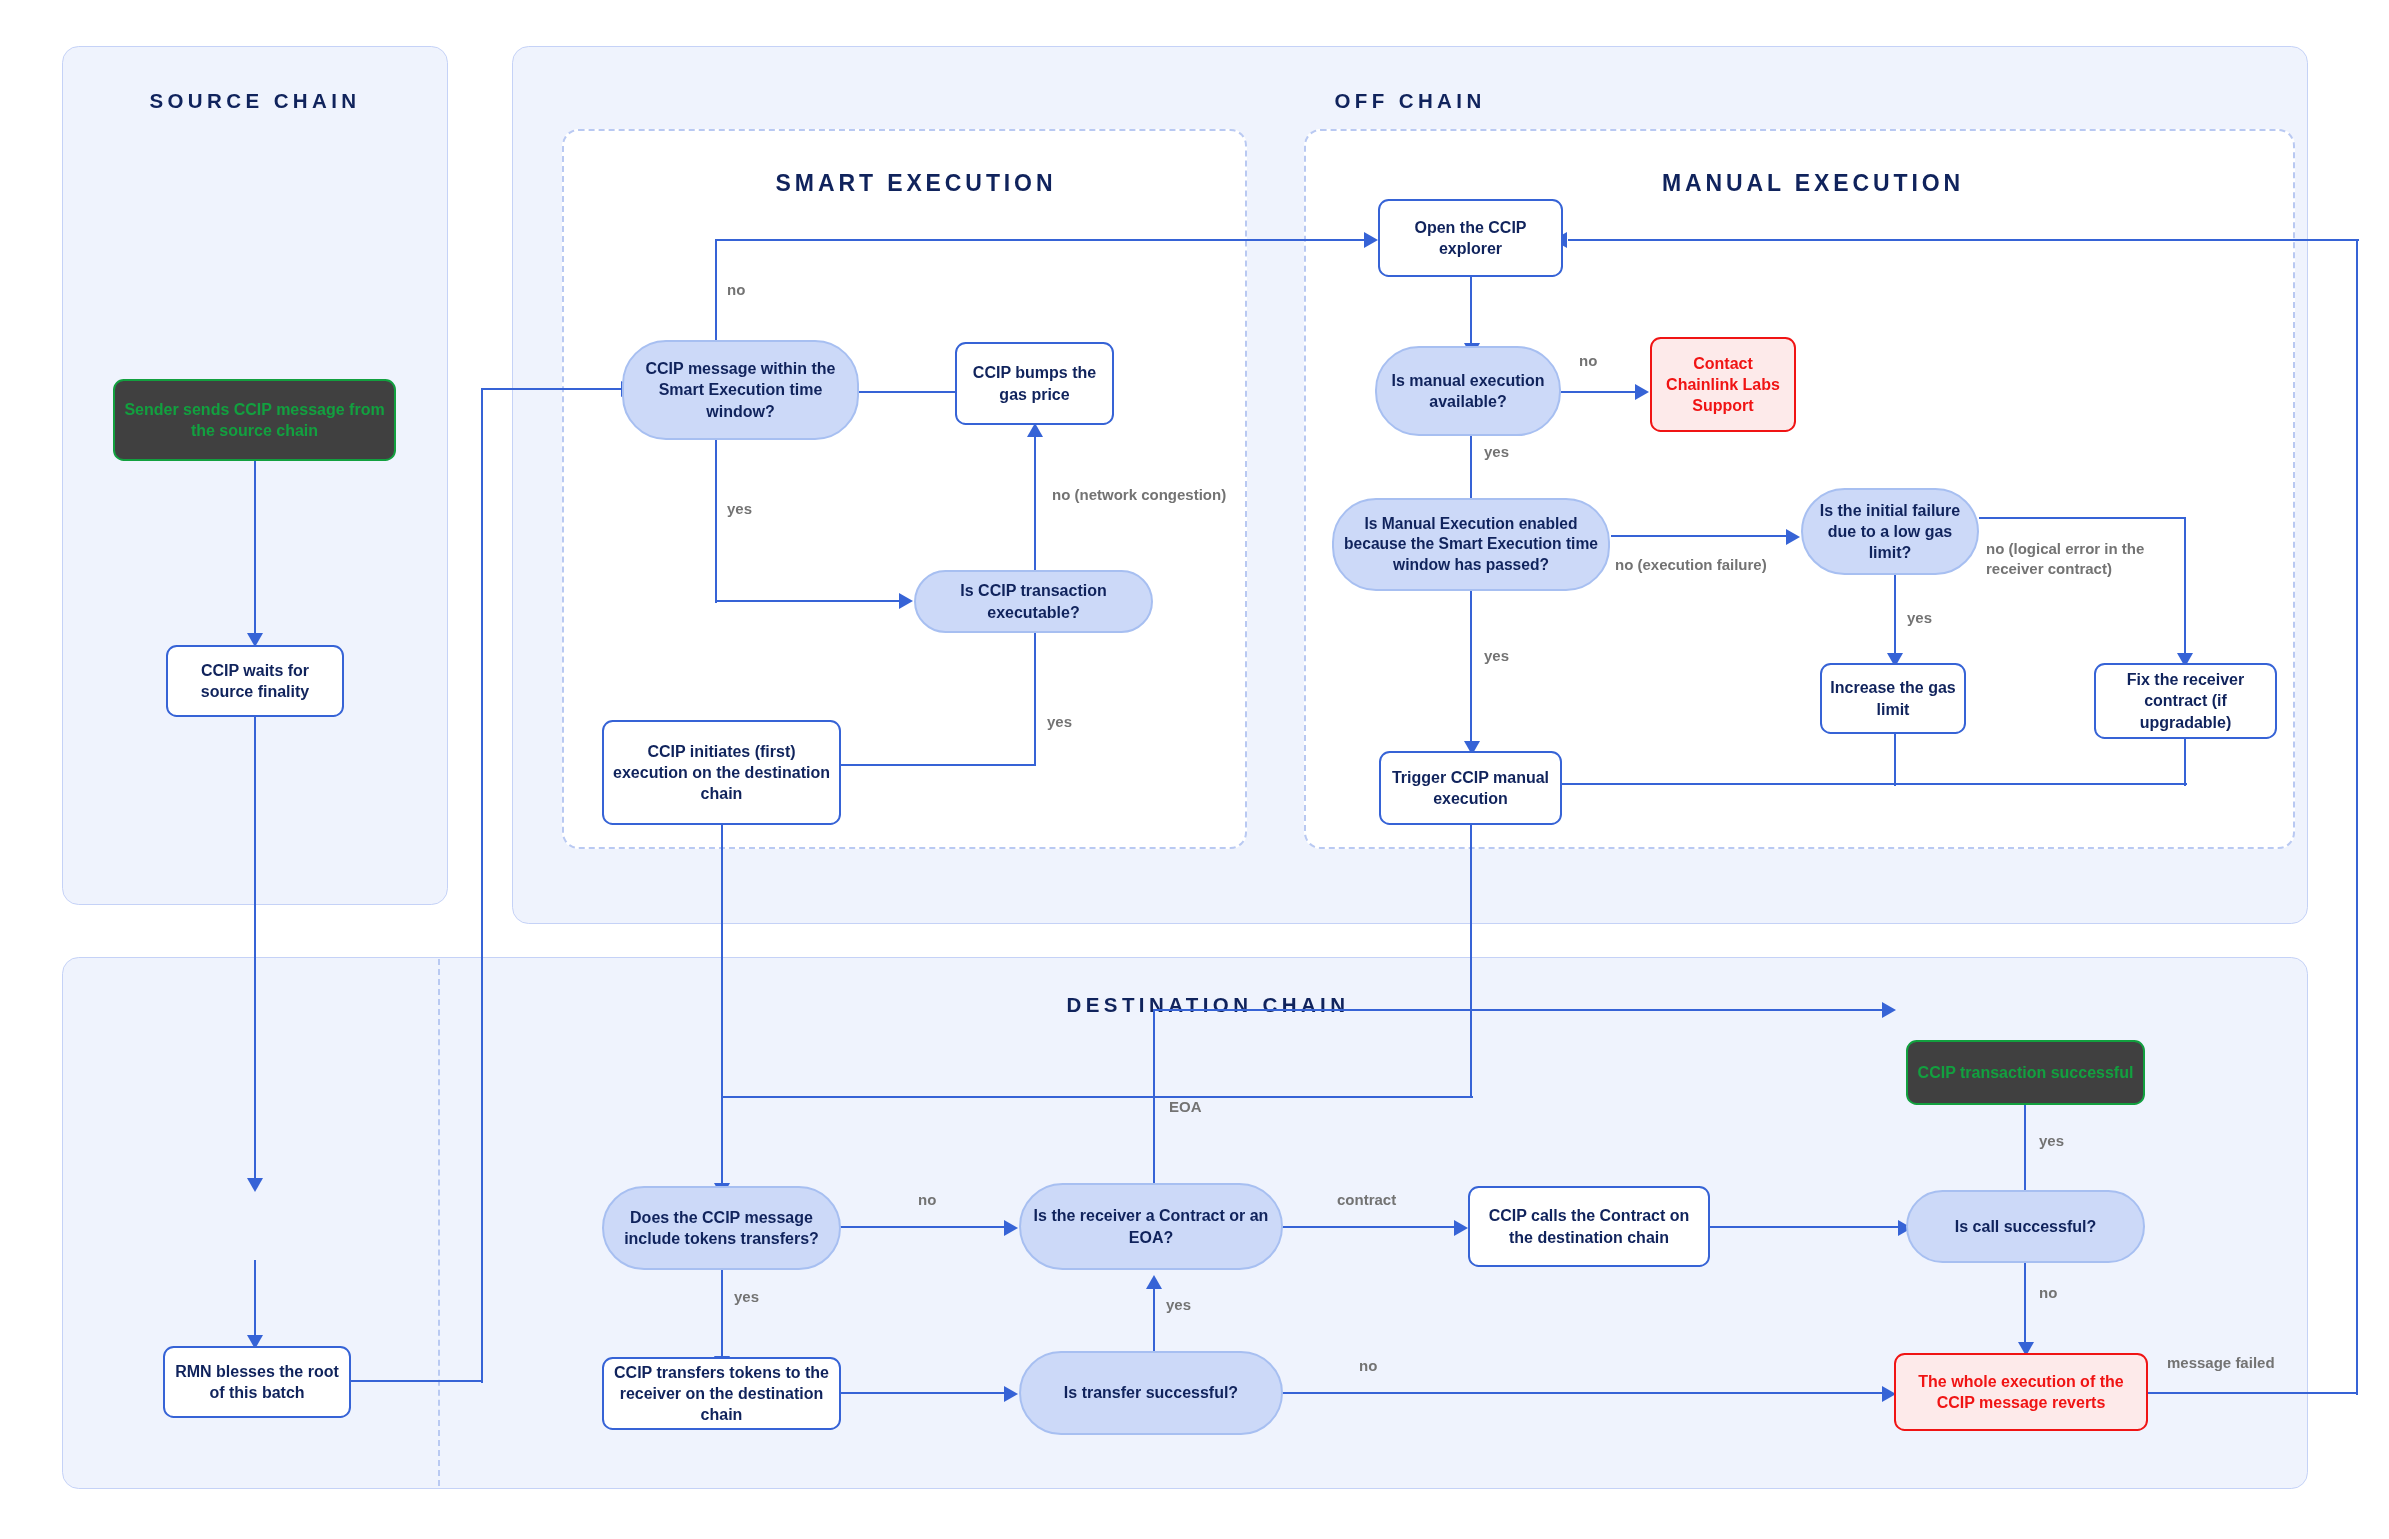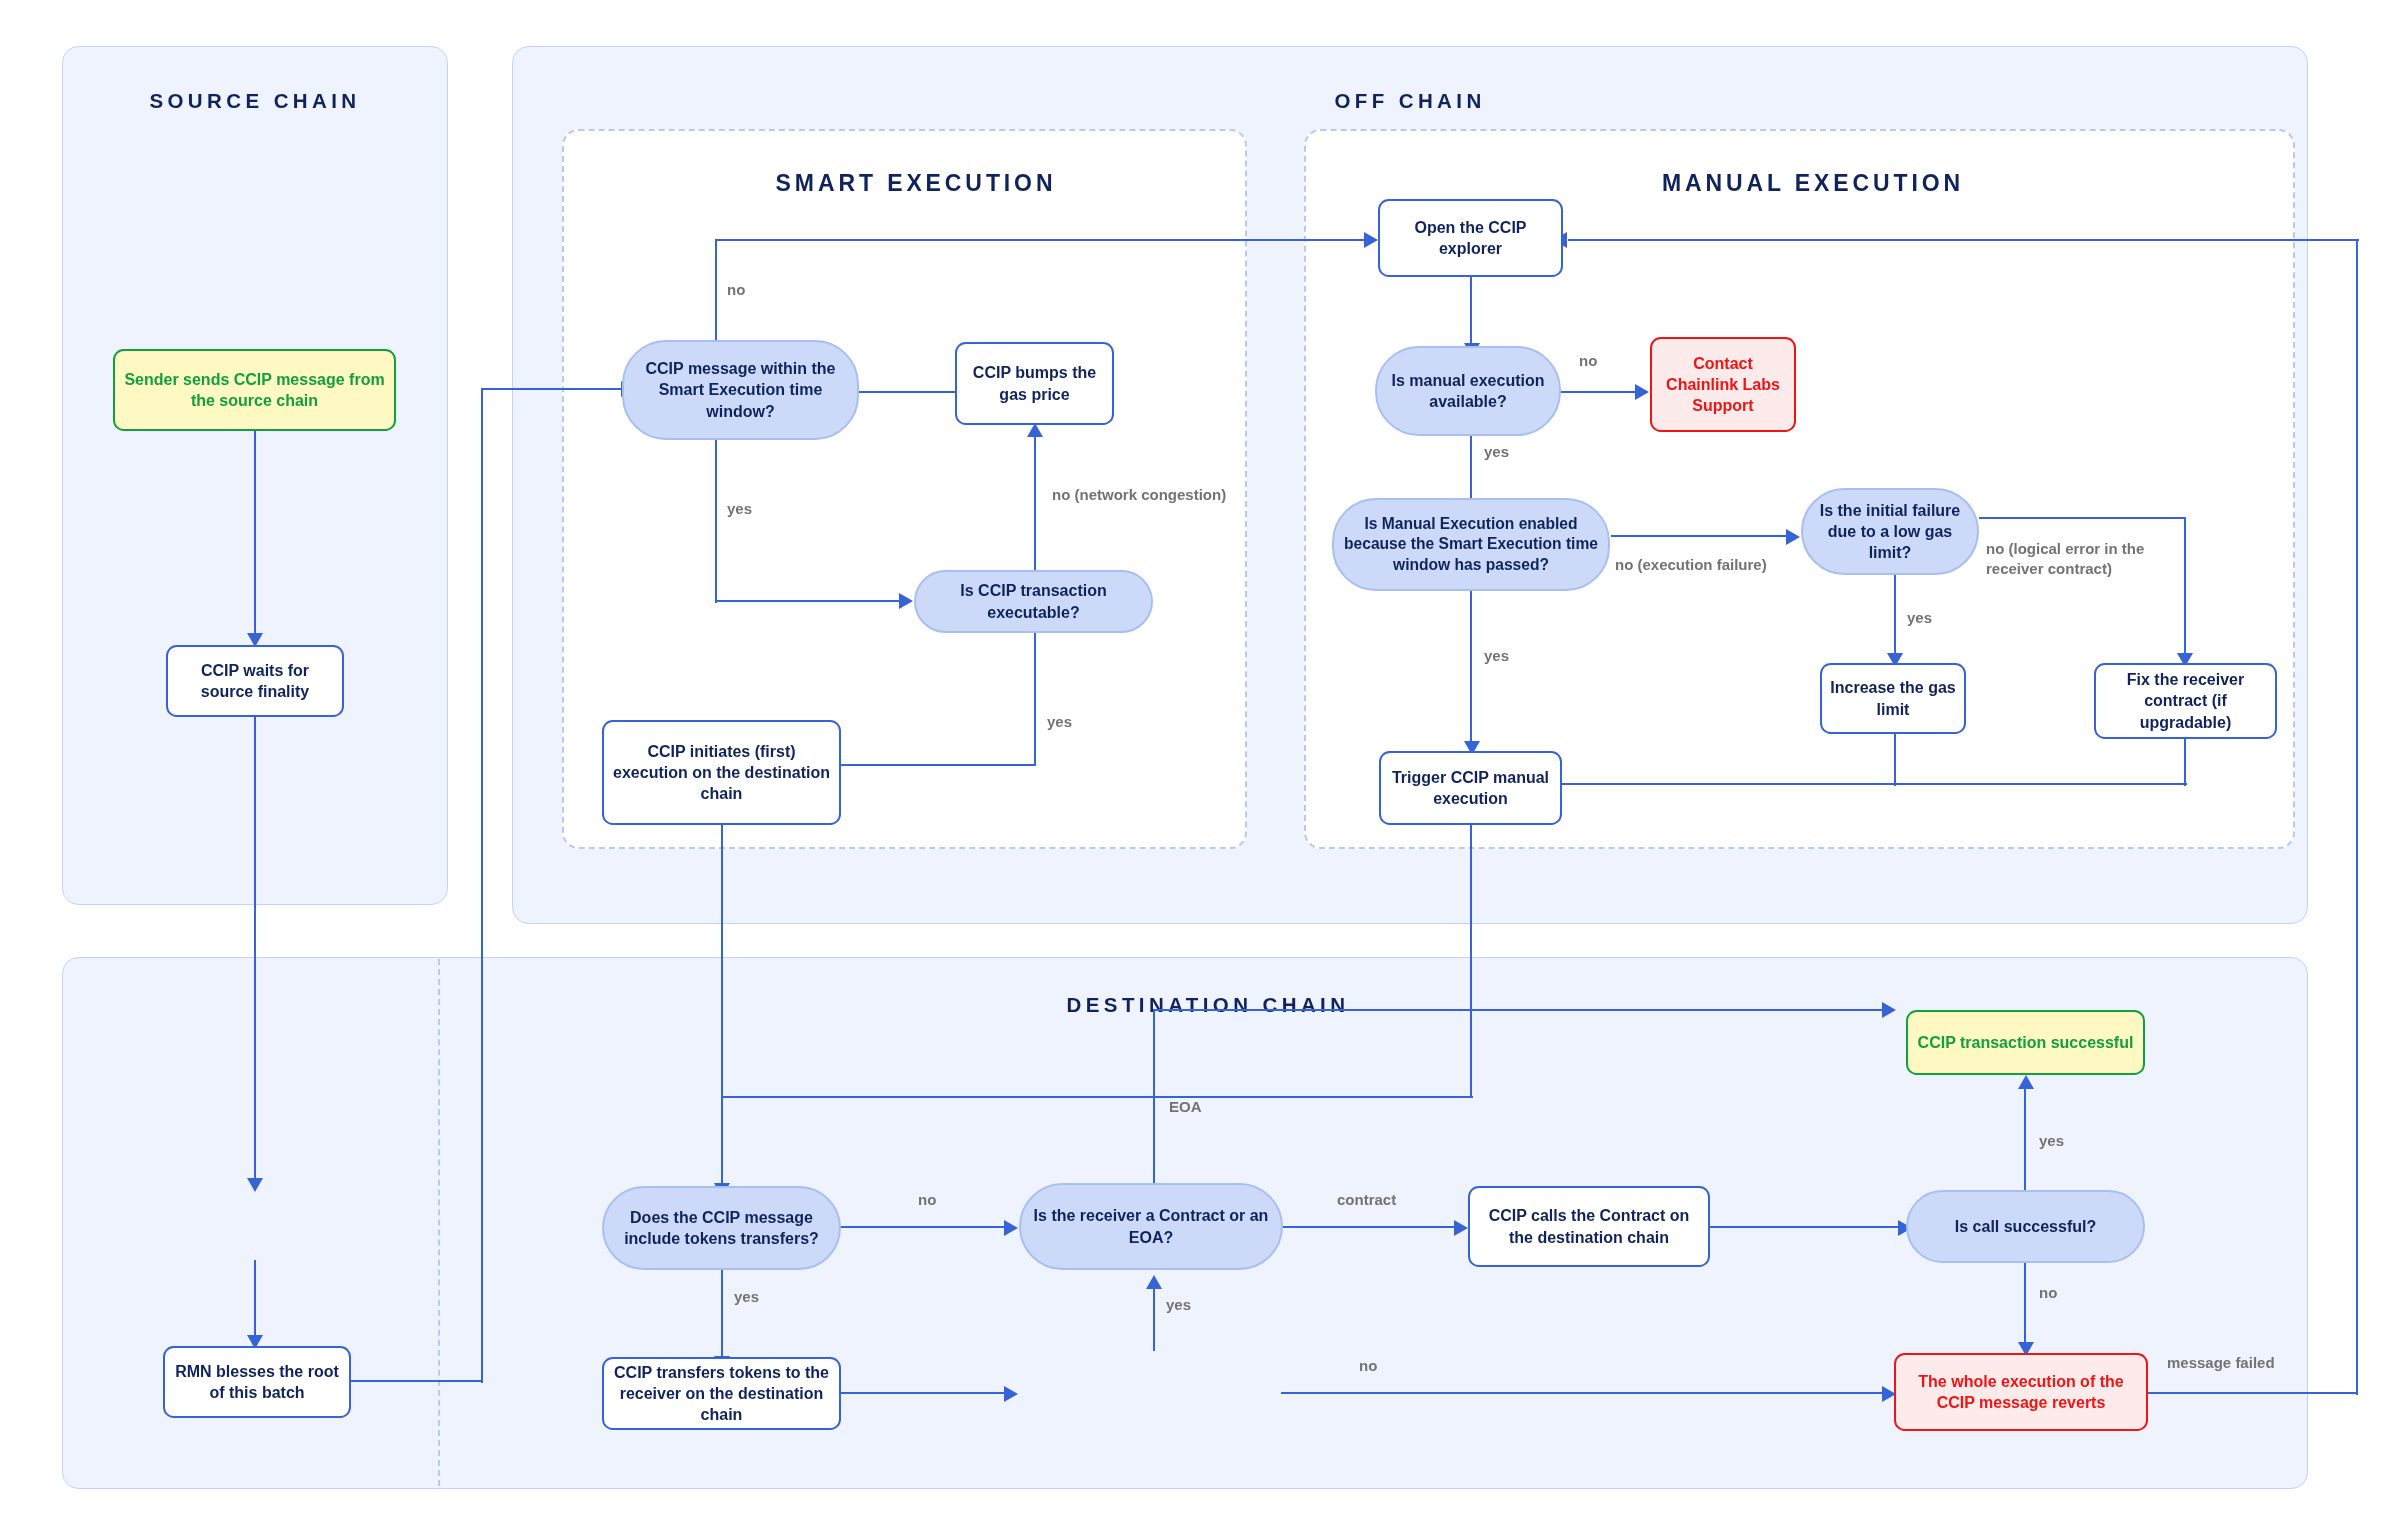--- a/index.html
+++ b/index.html
@@ -12,21 +12,21 @@
                text-align:center;white-space:nowrap;transform:translateX(-50%);}
   .subpanel{position:absolute;background:#ffffff;border:2px dashed #b9c9f2;border-radius:16.6px;box-sizing:border-box;}
   .subpanel-title{position:absolute;font-size:23px;font-weight:700;letter-spacing:3.9px;color:#10235c;
                   text-align:left;white-space:nowrap;transform:translateX(-50%);}
 
   
   .node{position:absolute;box-sizing:border-box;display:flex;align-items:center;justify-content:center;
         text-align:center;font-weight:700;line-height:1.32;padding:2.9px 4.9px;}
   .n-proc{background:#ffffff;border:2.4px solid #3663d6;border-radius:10.7px;color:#10235c;}
   .n-dec{background:#ccd9f8;border:2.4px solid #a7bff1;border-radius:44px;color:#10235c;}
-  .n-ok{background:#fef9c3;border:2.4px solid #12a03f;border-radius:10.7px;color:#12a03f;}
+  .n-ok{background:#404040;border:2.4px solid #12a03f;border-radius:10.7px;color:#12a03f;margin-top:30px;}
   .n-err{background:#fdeaea;border:2.4px solid #f01414;border-radius:10.7px;color:#f01414;}
 
   
   .edge{position:absolute;background:#3663d6;}
   .eh{height:2.4px;}
   .ev{width:2.4px;}
   .arrow{position:absolute;width:0;height:0;}
   .ar-r{border-top:8.3px solid transparent;border-bottom:8.3px solid transparent;border-left:14.6px solid #3663d6;}
   .ar-l{border-top:8.3px solid transparent;border-bottom:8.3px solid transparent;border-right:14.6px solid #3663d6;}
   .ar-d{border-left:8.3px solid transparent;border-right:8.3px solid transparent;border-top:14.6px solid #3663d6;}
@@ -206,20 +206,21 @@
   <div class="node n-proc" style="left:1820px;top:663px;width:146px;height:71px;font-size:16px;">Increase the gas limit</div>
 
   <div class="node n-proc" style="left:2094px;top:663px;width:183px;height:76px;font-size:16px;">Fix the receiver contract (if upgradable)</div>
 
   <div class="node n-proc" style="left:1379px;top:751px;width:183px;height:74px;font-size:16px;">Trigger CCIP manual execution</div>
 
   <div class="node n-dec" style="left:602px;top:1186px;width:239px;height:84px;font-size:16px;">Does the CCIP message include tokens transfers?</div>
 
   <div class="node n-proc" style="left:602px;top:1357px;width:239px;height:73px;font-size:16px;">CCIP transfers tokens to the receiver on the destination chain</div>
 
+  <div class="node n-dec" style="left:1019px;top:1351px;width:264px;height:84px;font-size:16px;">Is transfer successful?</div>
 
   <div class="node n-dec" style="left:1019px;top:1183px;width:264px;height:87px;font-size:16px;">Is the receiver a Contract or an EOA?</div>
 
   <div class="node n-proc" style="left:1468px;top:1186px;width:242px;height:81px;font-size:16px;">CCIP calls the Contract on the destination chain</div>
 
   <div class="node n-ok" style="left:1906px;top:1010px;width:239px;height:65px;font-size:16px;">CCIP transaction successful</div>
 
   <div class="node n-dec" style="left:1906px;top:1190px;width:239px;height:73px;font-size:16px;">Is call successful?</div>
 
   <div class="node n-err" style="left:1894px;top:1353px;width:254px;height:78px;font-size:16px;">The whole execution of the CCIP message reverts</div>

